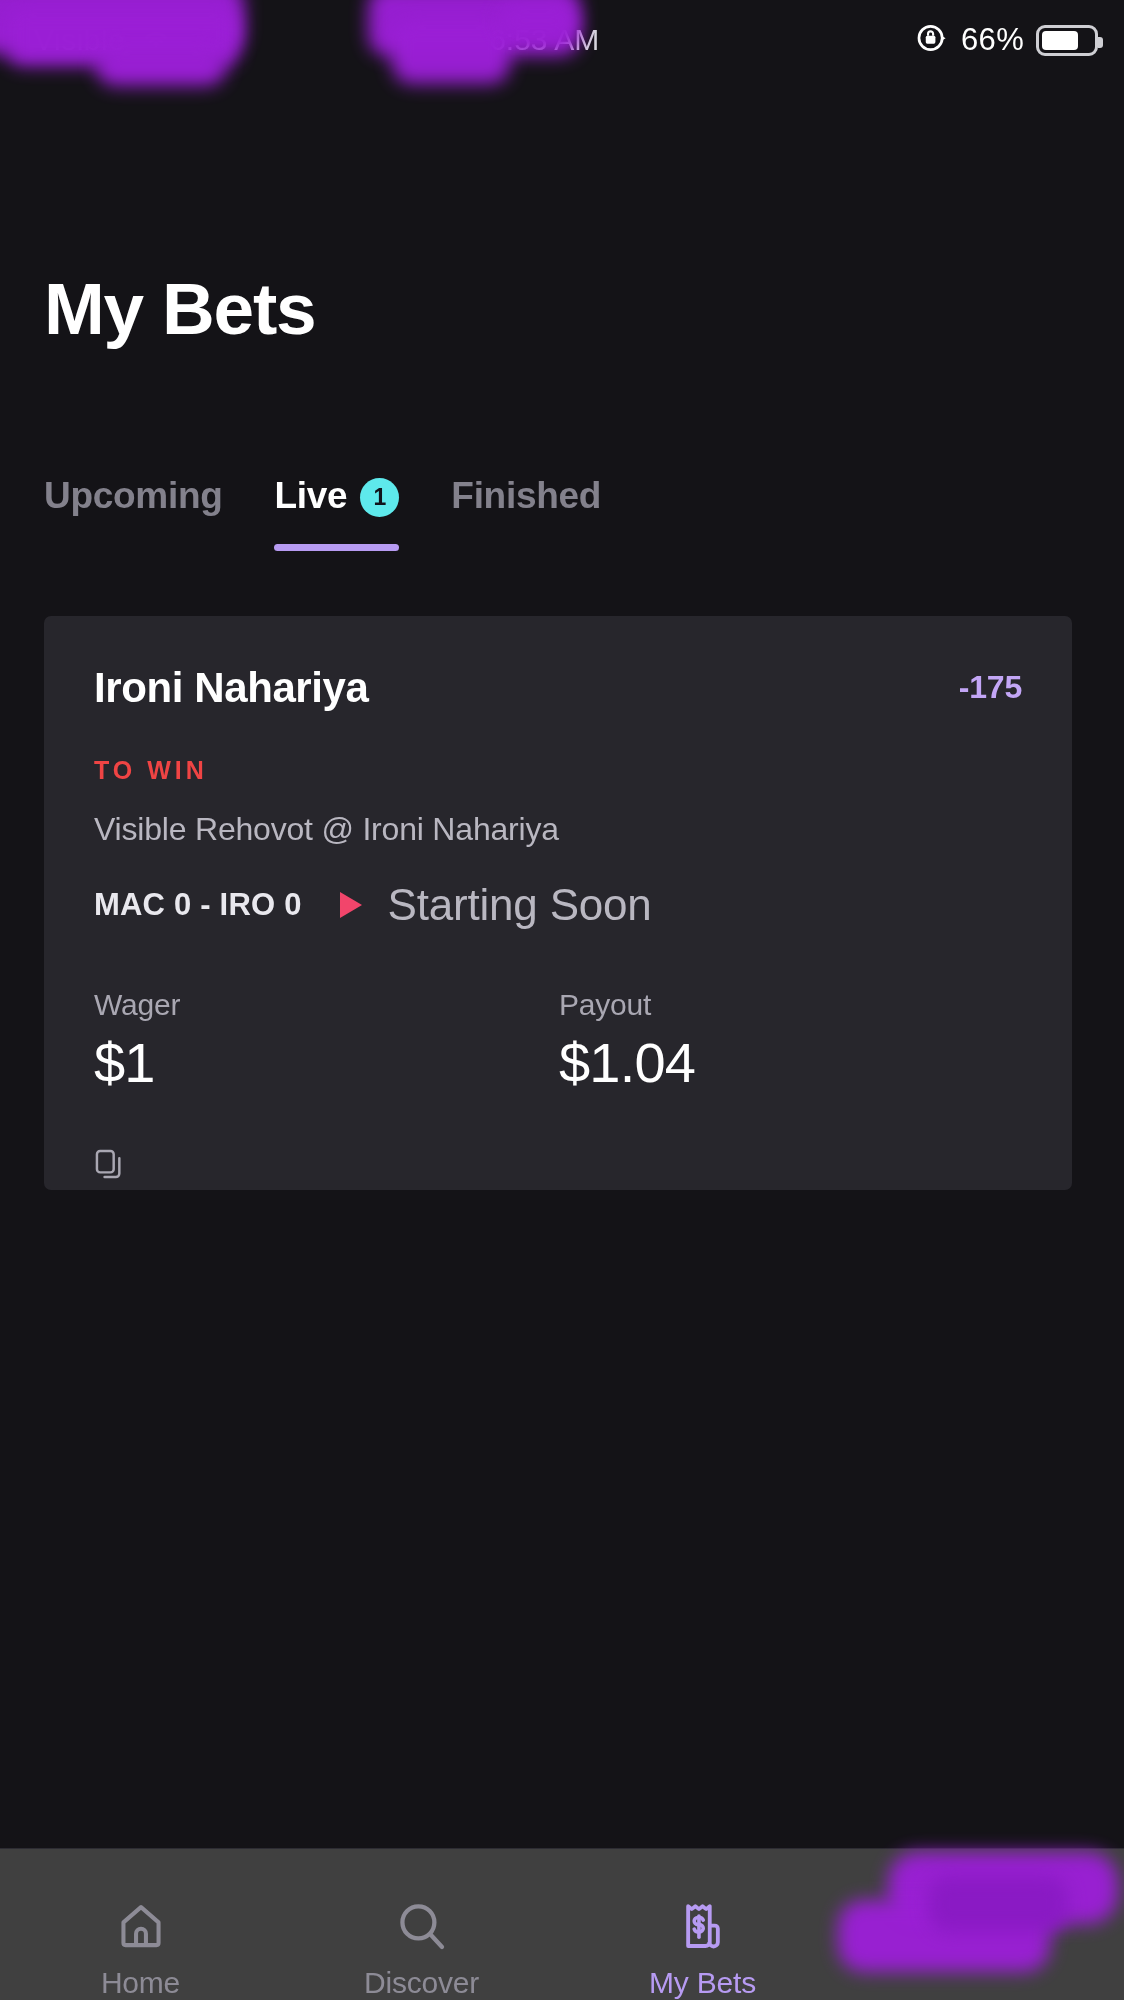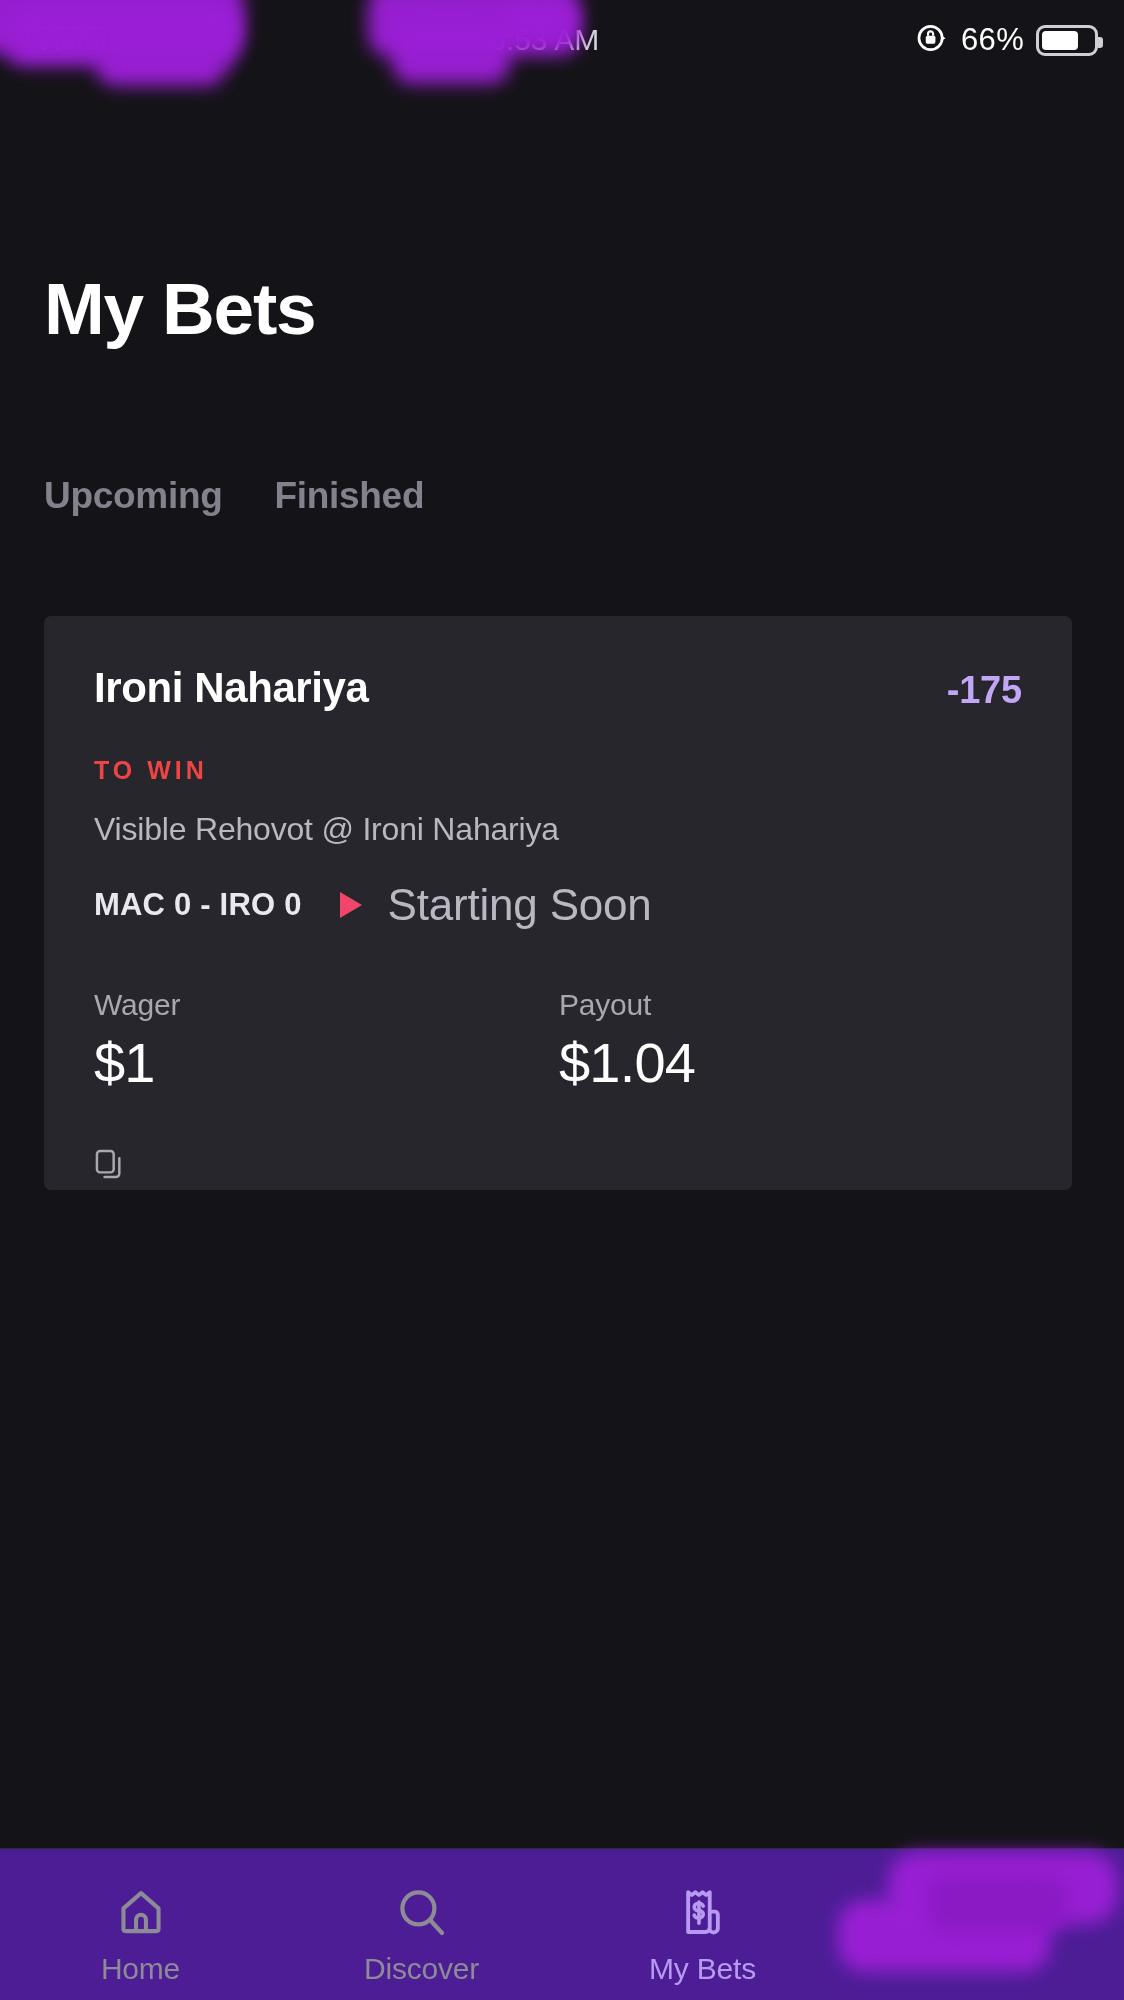--- a/index.html
+++ b/index.html
@@ -79,21 +79,21 @@
 
   
   .card {
     position:absolute; left:44px; top:616px;
     width:1028px; height:574px;
     background:#27262c; border-radius:7px;
     padding:48px 50px 0 50px;
   }
   .card-head { display:flex; align-items:flex-start; justify-content:space-between; }
   .sel-name { font-size:42px; font-weight:700; color:#ffffff; letter-spacing:-.4px; }
-  .sel-odds { font-size:38px; font-weight:700; color:#c3a6f6; letter-spacing:-.2px; padding-top:5px; }
+  .sel-odds { font-size:32px; font-weight:700; color:#c3a6f6; letter-spacing:-.2px; padding-top:5px; }
 
   .towin {
     margin-top:44px;
     font-size:25px; font-weight:700; color:#ef4444;
     letter-spacing:4px;
   }
   .matchup {
     margin-top:26px;
     font-size:32px; color:#b9b7c1; letter-spacing:-.2px;
   }
@@ -117,23 +117,23 @@
   .amt-value { margin-top:8px; font-size:56px; font-weight:400; color:#ffffff; letter-spacing:-.8px; }
 
   .idrow { margin-top:54px; display:flex; align-items:center; gap:17px; }
   .idtext { font-size:27px; color:#a9a7b2; letter-spacing:.1px; }
   .copy-icon { width:30px; height:32px; display:block; }
 
   
   .bottomnav {
     position:absolute; left:0; bottom:0;
     width:1124px; height:152px;
-    background:#4c1d95;
+    background:#404040;
     border-top:1px solid #2d2c33;
-    display:flex; align-items:center;
+    display:flex; align-items:flex-end;
   }
   .navitem {
     flex:1; display:flex; flex-direction:column;
     align-items:center; justify-content:flex-start;
     padding-top:22px; gap:14px; cursor:pointer;
   }
   .nav-ico { height:52px; display:flex; align-items:center; justify-content:center; }
   .nav-label { font-size:30px; color:#8d8b96; letter-spacing:-.2px; }
   .navitem.active .nav-label { color:#b79bf2; }
 </style>
@@ -180,20 +180,27 @@
   <div class="page-title">My Bets</div>
 
   <div class="tabs">
 
     <div class="tab">
       <div class="tab-row">
         <span class="tab-label">Upcoming</span>
       </div>
     </div>
 
+    <div class="tab active">
+      <div class="tab-row">
+        <span class="tab-label">Live</span>
+        <span class="tab-badge">1</span>
+      </div>
+      <div class="tab-underline"></div>
+    </div>
 
     <div class="tab">
       <div class="tab-row">
         <span class="tab-label">Finished</span>
       </div>
     </div>
 
   </div>
 
   <div class="card">

